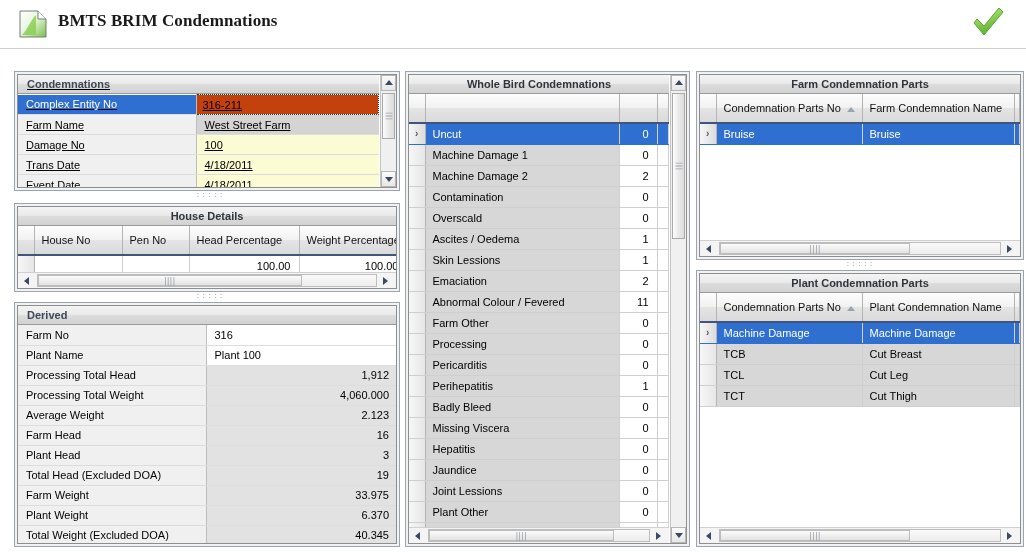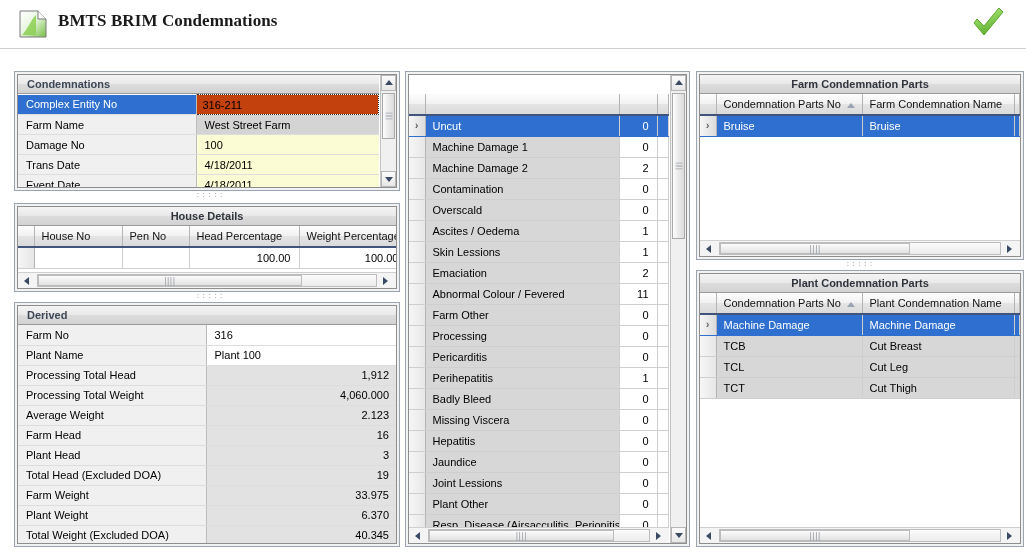--- a/index.html
+++ b/index.html
@@ -73,21 +73,21 @@
   .pgrid td.val { background: #ffffff; }
   .pgrid td.val.edit { background: #c2410c; border: 1px dotted #333; padding-left: 6px; }
   .pgrid td.val.gray { background: #d4d4d4; }
   .pgrid td.val.yellow { background: #fbfbd4; }
   .pgrid td.val.num { background: #e2e2e2; text-align: right; padding-right: 7px; }
   .pgrid td.val.plain { background: #ffffff; }
 
   
   .dgrid { width: 100%; border-collapse: collapse; table-layout: fixed; }
   .dgrid th {
-    height: 21px;
+    height: 29px;
     background: linear-gradient(to bottom,#fdfdfd 0%,#f1f1f1 50%,#e4e4e4 51%,#dadada 100%);
     border-right: 1px solid #b4b4b4;
     border-bottom: 2px solid #41557c;
     font-weight: normal; font-size: 11px; color: #111;
     text-align: left; padding-left: 7px;
     white-space: nowrap; overflow: hidden;
     box-sizing: border-box;
   }
   .dgrid th.ind { padding: 0; width: 16px; }
   .dgrid th.r { text-align: right; padding-right: 8px; padding-left: 0; }
@@ -238,21 +238,21 @@
           <stop offset="100%" stop-color="#5fae30"></stop>
         </linearGradient>
       </defs>
       <path d="M6 19 L9 15 L16 22 L31 4 L35 8 L16 31 Z" fill="url(#gchk)" stroke="#5ba62c" stroke-width="1" stroke-linejoin="round"></path>
     </svg>
   </div>
 </div>
 
 <div class="panel-outer" id="p-cond" style="left:14px; top:71px; width:386px; height:120px;">
   <div class="panel-inner">
-    <div class="clip" style="left:0; top:0; right:17px; bottom:0;">
+    <div class="clip" style="left:0; top:0; right:17px; bottom:0;text-decoration:underline;">
       <div class="caption left">Condemnations</div>
       <table class="pgrid">
         <colgroup>
             <col style="width:178px">
             <col>
           </colgroup>
         <tbody id="cond-rows">
             <tr class="sel">
               <td class="lbl">Complex Entity No</td>
               <td class="val edit">316-211</td>
@@ -401,20 +401,21 @@
             <td class="val num">40.345</td>
           </tr>
         </tbody>
     </table>
   </div>
 </div>
 
 <div class="panel-outer" id="p-wbc" style="left:405px; top:71px; width:285px; height:476px;">
   <div class="panel-inner">
     <div class="clip" style="left:0; top:0; right:17px; bottom:0;">
+      <div class="caption center">Whole Bird Condemnations</div>
       <div class="clip" style="left:0; top:19px; right:0; bottom:16px;">
         <table class="dgrid">
           <colgroup>
             <col style="width:16px">
               <col style="width:194px">
               <col style="width:38px">
               <col>
           </colgroup>
           <thead>
               <tr id="wbc-head">

